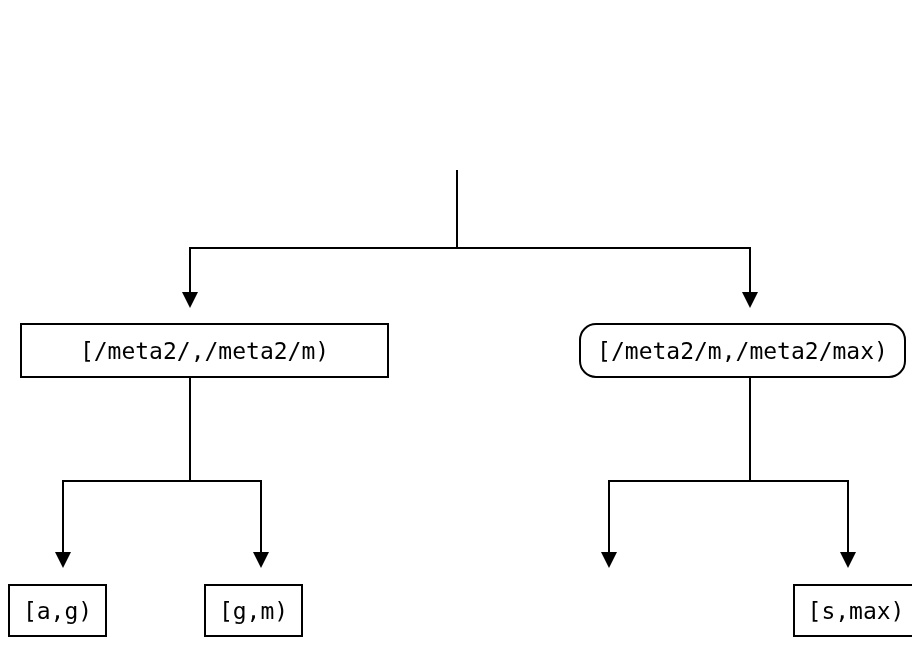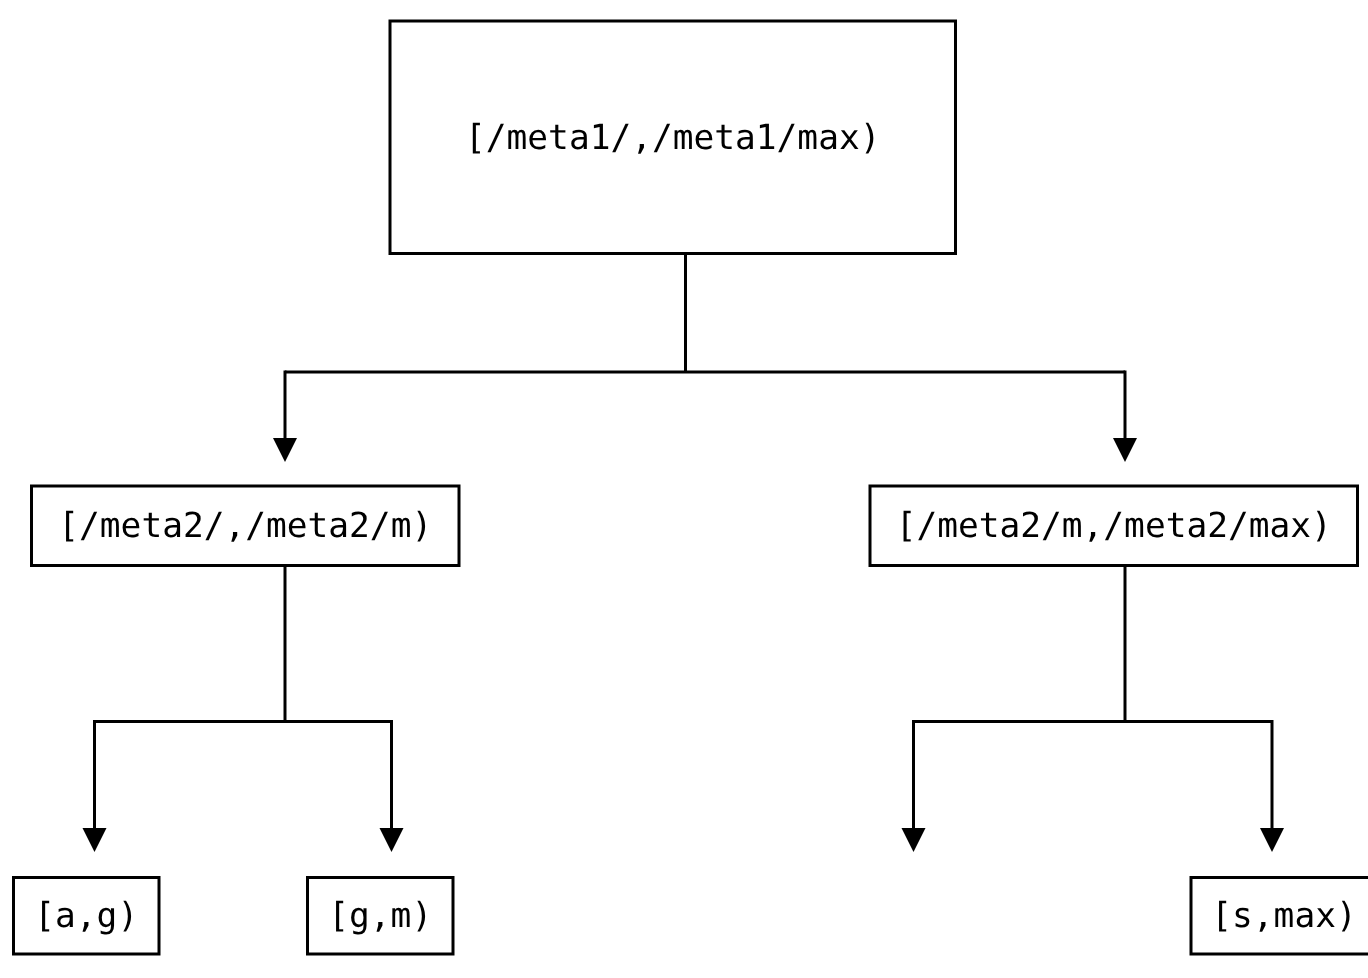--- a/index.html
+++ b/index.html
@@ -28,22 +28,22 @@
     border: 2px solid #000000;
     background: #ffffff;
     display: flex;
     align-items: center;
     justify-content: center;
     color: #000000;
     font-size: 23px;
     white-space: nowrap;
   }
   .node-root  { left: 259px; top: 13px;  width: 379px; height: 157px; }
-  .node-left  { left: 20px;  top: 323px; width: 287px; height: 55px;  }
-  .node-right { left: 579px; top: 323px; width: 327px; height: 55px;  }
+  .node-left  { left: 20px;  top: 323px; width: 369px; height: 55px;  }
+  .node-right { left: 579px; top: 323px; width: 327px; height: 55px; border-radius: 17px;  }
   .node-ag    { left: 8px;   top: 584px; width: 99px;  height: 53px;  }
   .node-gm    { left: 204px; top: 584px; width: 99px;  height: 53px;  }
   .node-ms    { left: 553px; top: 584px; width: 99px;  height: 53px;  }
   .node-smax  { left: 777px; top: 584px; width: 126px; height: 53px; margin-left: 16px;  }
   .edge {
     stroke: #000000;
     stroke-width: 2;
     fill: none;
   }
   .arrowhead {
@@ -80,23 +80,20 @@
     <path class="edge" d="M750,378 V481"></path>
     <path class="edge" d="M609,481 H848"></path>
 
     <path class="edge" d="M609,480 V552"></path>
     <polygon class="arrowhead" points="601,552 617,552 609,568"></polygon>
 
     <path class="edge" d="M848,480 V552"></path>
     <polygon class="arrowhead" points="840,552 856,552 848,568"></polygon>
   </svg>
 
-  <div class="node node-root">
-    <span>[/meta1/,/meta1/max)</span>
-  </div>
 
   <div class="node node-left">
     <span>[/meta2/,/meta2/m)</span>
   </div>
 
   <div class="node node-right">
     <span>[/meta2/m,/meta2/max)</span>
   </div>
 
   <div class="node node-ag">

